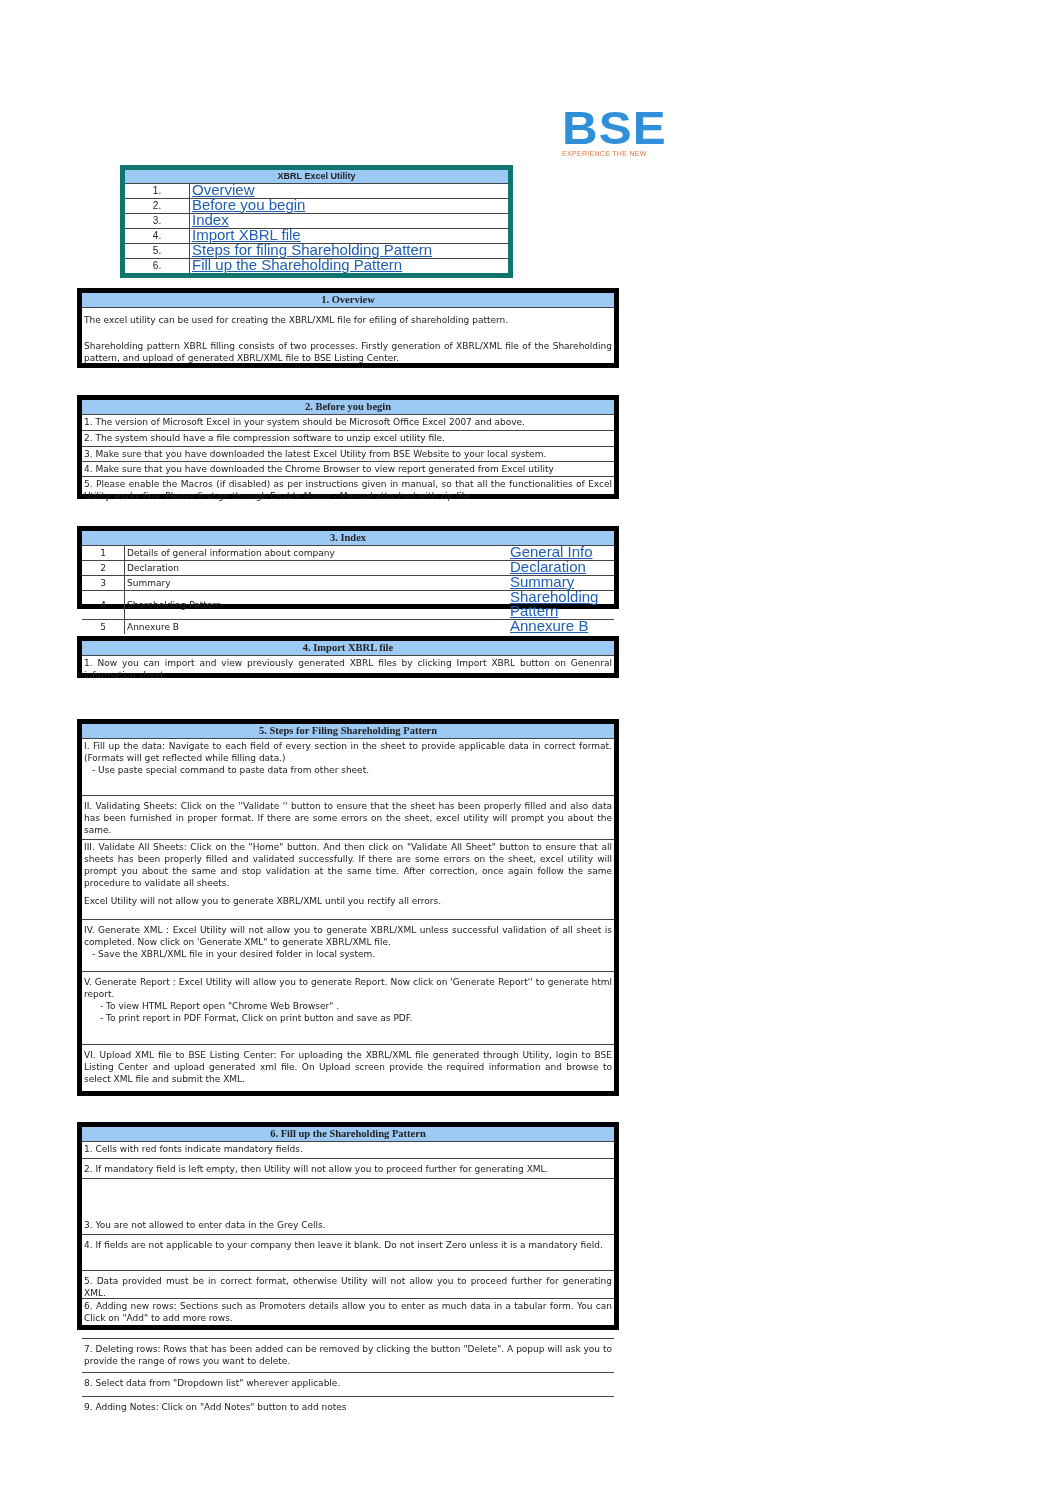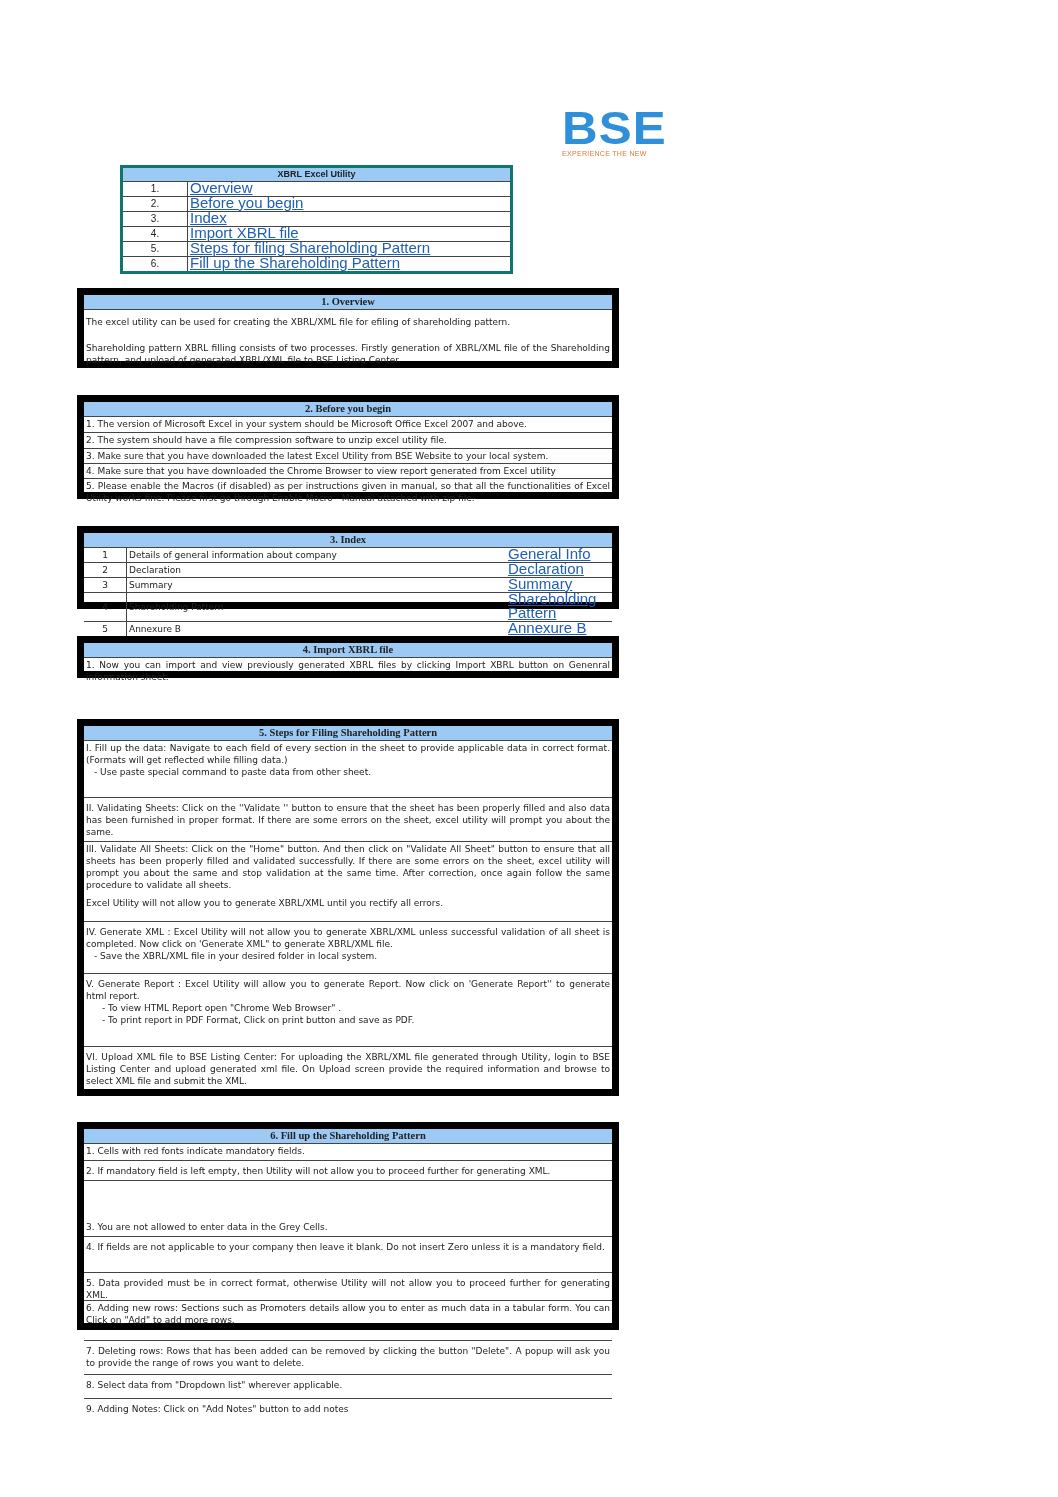--- a/index.html
+++ b/index.html
@@ -8,29 +8,29 @@
   .abs { position: absolute; }
   
   .logo { left: 562px; top: 110px; width: 106px; height: 48px; }
   .logo-text { font-family: "Liberation Sans", sans-serif; font-size: 47px; font-weight: bold;
                color: #2f8fd8; letter-spacing: 1px; line-height: 36px; display: block;
                transform: scaleX(1.05); transform-origin: left; }
   .logo-tag { font-family: "Liberation Sans", sans-serif; font-size: 7px; color: #e07b39;
               letter-spacing: 0.3px; display: block; margin-top: 4px; }
 
   
-  .toc { left: 120px; top: 165px; width: 393px; border: 3px solid #0f766e; border-collapse: collapse; }
+  .toc { left: 120px; top: 165px; width: 393px; border: 5px solid #0f766e; border-collapse: collapse; }
   .toc td { border: 1px solid #444; height: 12.5px; padding: 0 2px; font-size: 9px; line-height: 12px; }
   .toc .hdr { background: #9dc9f5; text-align: center; font-family: "Liberation Sans", sans-serif;
               font-weight: bold; font-size: 9px; }
   .toc .num { width: 60px; text-align: center; font-family: "Liberation Sans", sans-serif; font-size: 10px; }
   a.lnk { color: #1f5fb4; text-decoration: underline; font-family: "Liberation Sans", sans-serif; font-size: 15px; cursor: pointer; }
 
   
-  .sec { left: 77px; width: 542px; border: 7px solid #000000; box-sizing: border-box; }
+  .sec { left: 77px; width: 542px; border: 5px solid #000000; box-sizing: border-box; }
   .sec-hdr { background: #9dc9f5; text-align: center; font-family: "Liberation Serif", serif;
              font-weight: bold; font-size: 10.5px; height: 14px; line-height: 14px; border-bottom: 1px solid #444; }
   .row { border-bottom: 1px solid #444; font-size: 9px; line-height: 12px; padding: 1px 2px;
          text-align: justify; box-sizing: border-box; }
   .row:last-child { border-bottom: none; }
   .row p { margin: 0; }
   .indent1 { padding-left: 8px; }
   .indent2 { padding-left: 16px; }
 
   .idx-table { width: 100%; border-collapse: collapse; }

